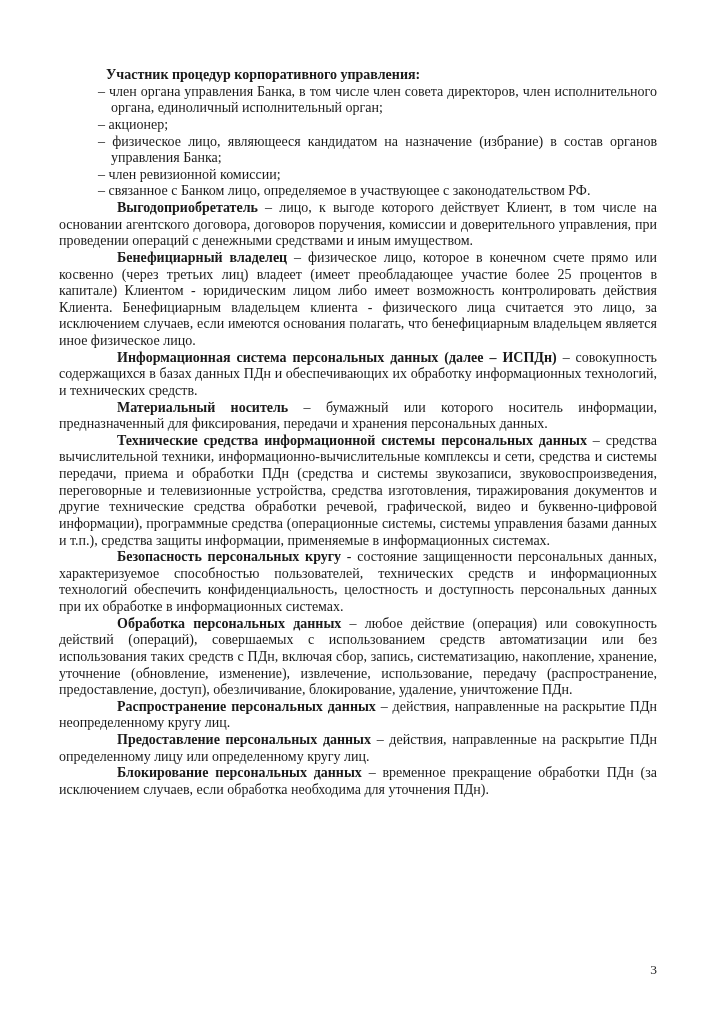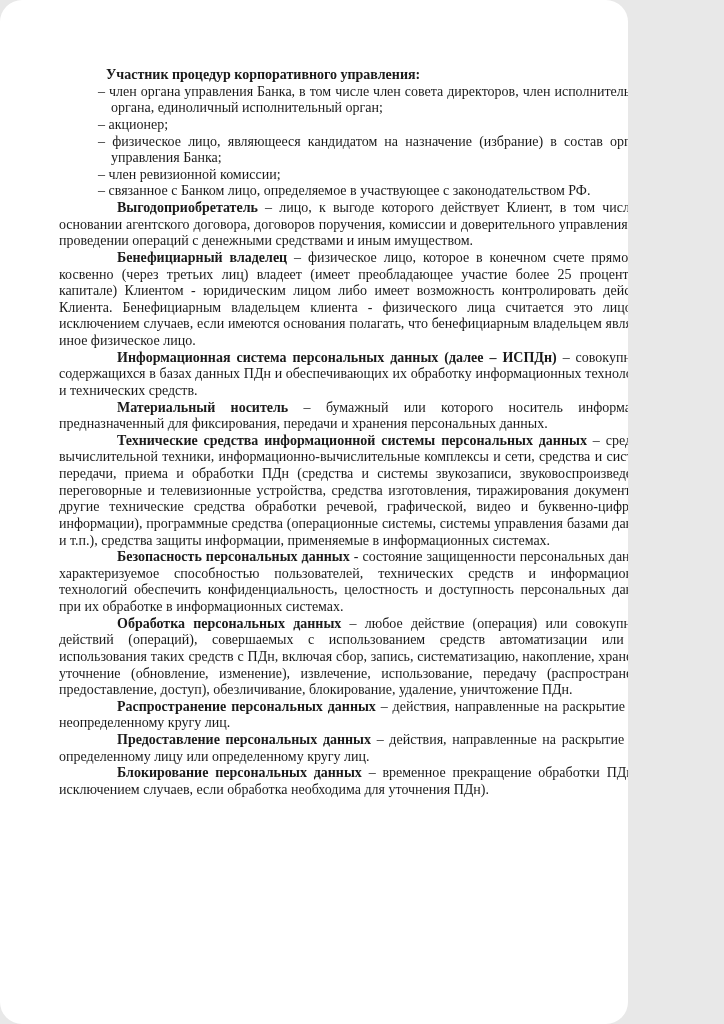--- a/index.html
+++ b/index.html
@@ -4,26 +4,25 @@
 <style>
   html, body { margin: 0; padding: 0; }
   body {
     width: 724px;
     height: 1024px;
     background: #e8e8e8;
     font-family: "Liberation Serif", "DejaVu Serif", serif;
   }
   .page {
     position: relative;
-    width: 628px;
+    width: 724px;
     height: 1024px;
     background: #ffffff;
     overflow: hidden;
     color: #1a1a1a;
-    border-radius: 22px;
   }
   .text-block {
     position: absolute;
     left: 59px;
     top: 67px;
     width: 598px;
     font-size: 14px;
     line-height: 16.62px;
     text-align: justify;
     text-justify: inter-word;
@@ -57,20 +56,20 @@
   <p class="bullet">– член органа управления Банка, в том числе член совета директоров, член исполнительного органа, единоличный исполнительный орган;</p>
       <p class="bullet">– акционер;</p>
       <p class="bullet">– физическое лицо, являющееся кандидатом на назначение (избрание) в состав органов управления Банка;</p>
       <p class="bullet">– член ревизионной комиссии;</p>
       <p class="bullet">– связанное с Банком лицо, определяемое в участвующее с законодательством РФ.</p>
       <p class="para"><b class="term">Выгодоприобретатель</b><span> – лицо, к выгоде которого действует Клиент, в том числе на основании агентского договора, договоров поручения, комиссии и доверительного управления, при проведении операций с денежными средствами и иным имуществом.</span></p>
       <p class="para"><b class="term">Бенефициарный владелец</b><span> – физическое лицо, которое в конечном счете прямо или косвенно (через третьих лиц) владеет (имеет преобладающее участие более 25 процентов в капитале) Клиентом - юридическим лицом либо имеет возможность контролировать действия Клиента. Бенефициарным владельцем клиента - физического лица считается это лицо, за исключением случаев, если имеются основания полагать, что бенефициарным владельцем является иное физическое лицо.</span></p>
       <p class="para"><b class="term">Информационная система персональных данных (далее – ИСПДн)</b><span> – совокупность содержащихся в базах данных ПДн и обеспечивающих их обработку информационных технологий, и технических средств.</span></p>
       <p class="para"><b class="term">Материальный носитель</b><span> – бумажный или которого носитель информации, предназначенный для фиксирования, передачи и хранения персональных данных.</span></p>
       <p class="para"><b class="term">Технические средства информационной системы персональных данных</b><span> – средства вычислительной техники, информационно-вычислительные комплексы и сети, средства и системы передачи, приема и обработки ПДн (средства и системы звукозаписи, звуковоспроизведения, переговорные и телевизионные устройства, средства изготовления, тиражирования документов и другие технические средства обработки речевой, графической, видео и буквенно-цифровой информации), программные средства (операционные системы, системы управления базами данных и т.п.), средства защиты информации, применяемые в информационных системах.</span></p>
-      <p class="para"><b class="term">Безопасность персональных данных</b><span> - состояние защищенности персональных данных, характеризуемое способностью пользователей, технических средств и информационных технологий обеспечить конфиденциальность, целостность и доступность персональных данных при их обработке в информационных системах.</span></p>
+      <p class="para"><b class="term">Безопасность персональных кругу</b><span> - состояние защищенности персональных данных, характеризуемое способностью пользователей, технических средств и информационных технологий обеспечить конфиденциальность, целостность и доступность персональных данных при их обработке в информационных системах.</span></p>
       <p class="para"><b class="term">Обработка персональных данных</b><span> – любое действие (операция) или совокупность действий (операций), совершаемых с использованием средств автоматизации или без использования таких средств с ПДн, включая сбор, запись, систематизацию, накопление, хранение, уточнение (обновление, изменение), извлечение, использование, передачу (распространение, предоставление, доступ), обезличивание, блокирование, удаление, уничтожение ПДн.</span></p>
       <p class="para"><b class="term">Распространение персональных данных</b><span> – действия, направленные на раскрытие ПДн неопределенному кругу лиц.</span></p>
       <p class="para"><b class="term">Предоставление персональных данных</b><span> – действия, направленные на раскрытие ПДн определенному лицу или определенному кругу лиц.</span></p>
       <p class="para"><b class="term">Блокирование персональных данных</b><span> – временное прекращение обработки ПДн (за исключением случаев, если обработка необходима для уточнения ПДн).</span></p>
     </div>
   <div class="page-number">3</div>
 </div>
 
 </body></html>

